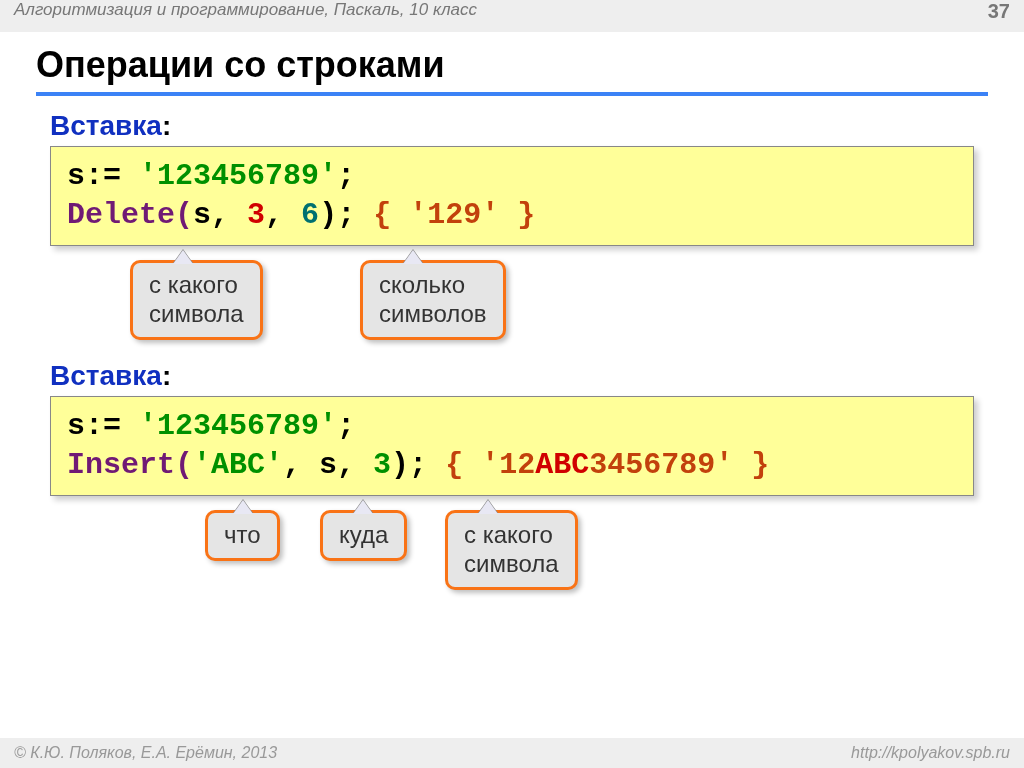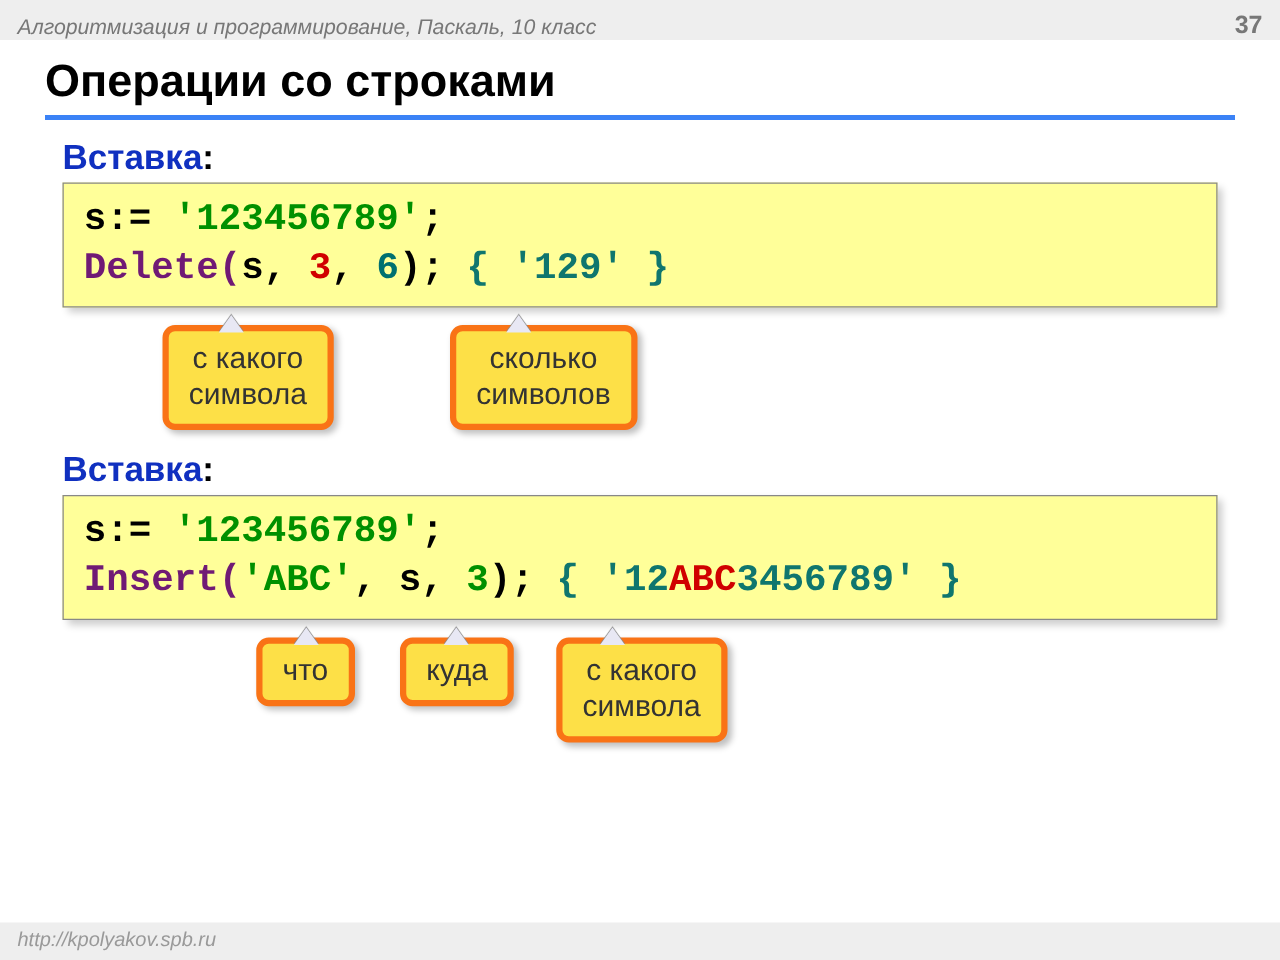--- a/index.html
+++ b/index.html
@@ -1,21 +1,21 @@
 <!DOCTYPE html>
 <html><head>
 <meta charset="utf-8">
 <style>
   * { box-sizing: border-box; margin: 0; padding: 0; }
   html, body { width: 1024px; height: 768px; font-family: Arial, Helvetica, sans-serif; background: #fff; }
   
   .slide { width: 1024px; height: 768px; position: relative; background: #fff; }
   
   .header-bar {
-    height: 32px; background: #eee; display: flex; align-items: flex-end;
+    height: 32px; background: #eee; display: flex; align-items: flex-start;
     justify-content: space-between; padding: 0 14px; color: #777;
     font-style: italic; font-size: 17px;
   }
   .header-bar .page { font-weight: bold; font-size: 20px; font-style: normal; }
   
   .title {
     font-size: 36px; font-weight: bold; color: #000; margin: 12px 36px 4px 36px;
     border-bottom: 4px solid #3b82f6; padding-bottom: 6px;
   }
   
@@ -28,27 +28,27 @@
     background: #ffff99; border: 1px solid #888; padding: 10px 16px;
     font-family: Liberation Mono, monospace; font-size: 30px; font-weight: bold;
     box-shadow: 4px 4px 6px rgba(0,0,0,0.2); margin-bottom: 14px;
     line-height: 1.3; white-space: nowrap;
   }
   .k-blue   { color: #701a75; }
   .k-black  { color: #000; }
   .k-green  { color: #009000; }
   .k-red    { color: #d00000; }
   .k-teal   { color: #007070; }
-  .k-gray   { color: #0f766e; }
+  .k-gray   { color: #c2410c; }
   
   .callouts { position: relative; height: 100px; }
   .callout {
-    display: inline-block; background: #fde047; border: 5px solid #f97316;
+    display: inline-block; background: #e5e5e5; border: 3px solid #f97316;
     border-radius: 10px; padding: 8px 16px; font-size: 24px; color: #333;
-    box-shadow: 3px 3px 5px rgba(0,0,0,0.25); position: absolute; text-align: center;
+    box-shadow: 3px 3px 5px rgba(0,0,0,0.25); position: absolute; 
     line-height: 1.2;
   }
   .callout .tail {
     position: absolute; width: 0; height: 0;
     border-left: 10px solid transparent; border-right: 10px solid transparent;
     border-bottom: 14px solid #e8e8f4; top: -13px; left: 40px;
     filter: drop-shadow(0 -1px 0 #888);
   }
   
   .footer-bar {
@@ -126,16 +126,17 @@
       <div class="callout" style="left:395px; top:0;">
         <div class="tail" style="left:30px;"></div>
         <span style="white-space:pre-line">с какого
 символа</span>
       </div>
     </div>
 
   </div>
 
   <div class="footer-bar">
+    <span>© К.Ю. Поляков, Е.А. Ерёмин, 2013</span>
     <span>http://kpolyakov.spb.ru</span>
   </div>
 
 </div>
 
 </body></html>

